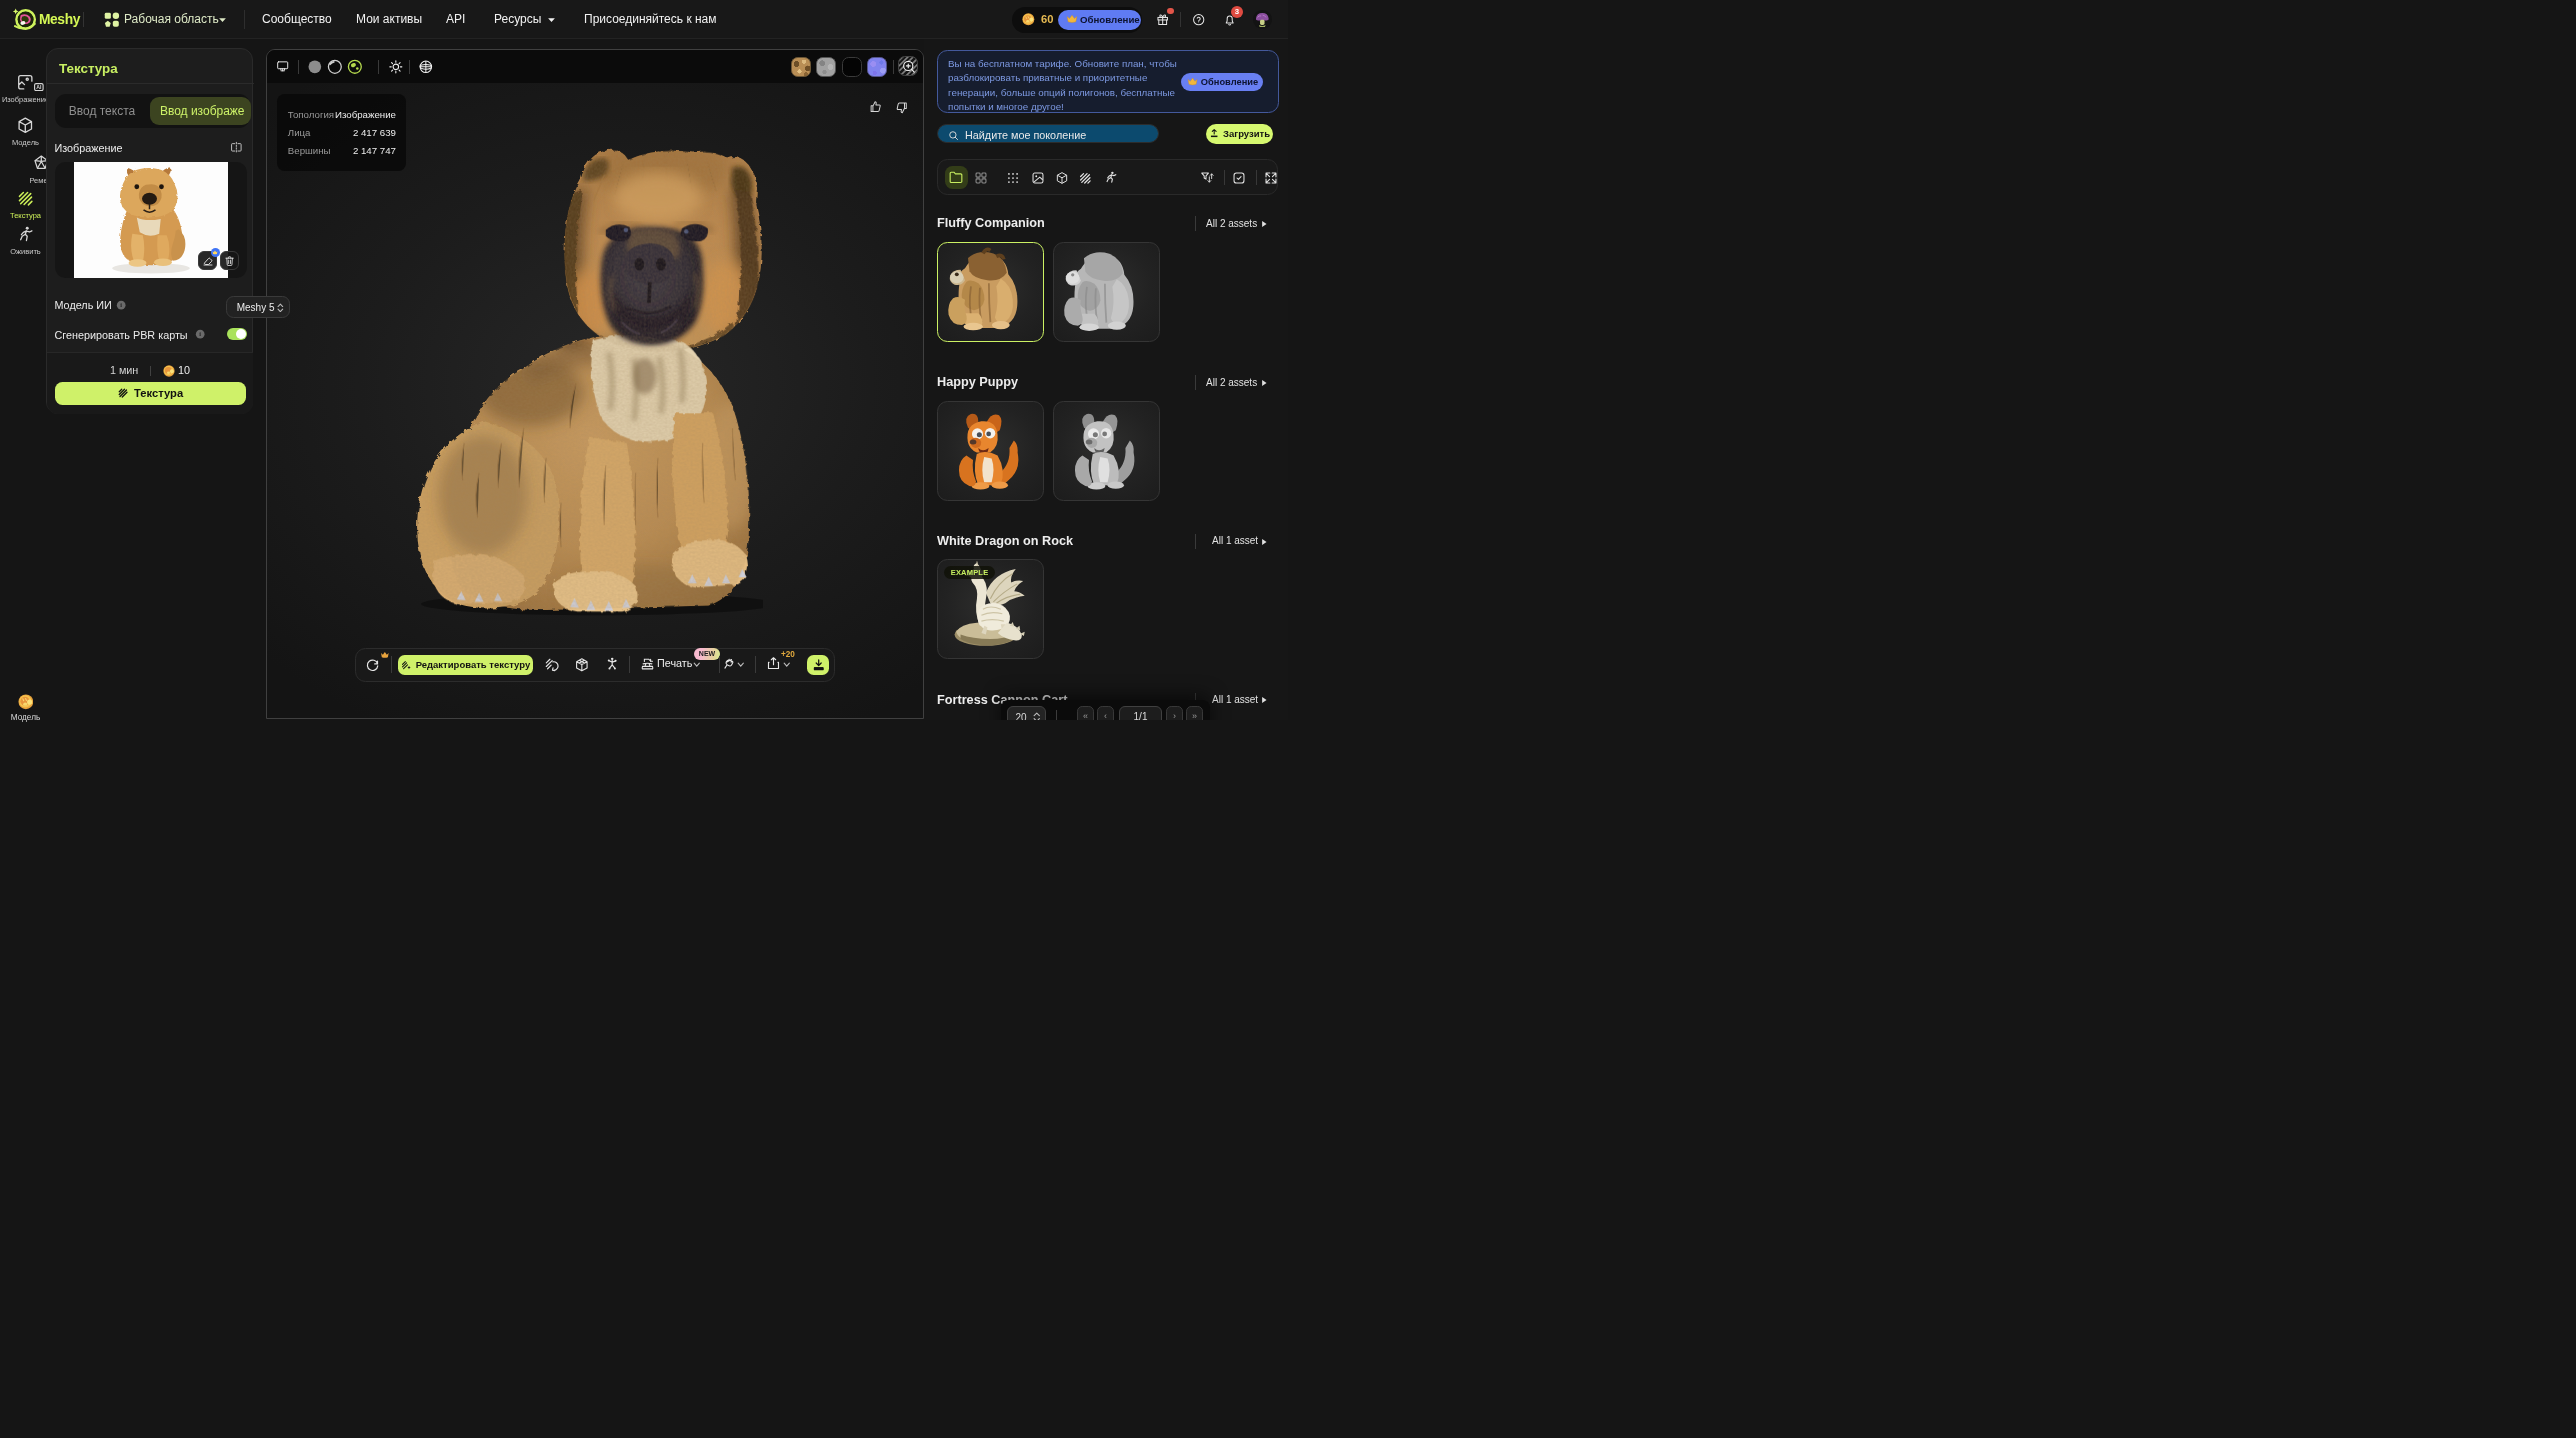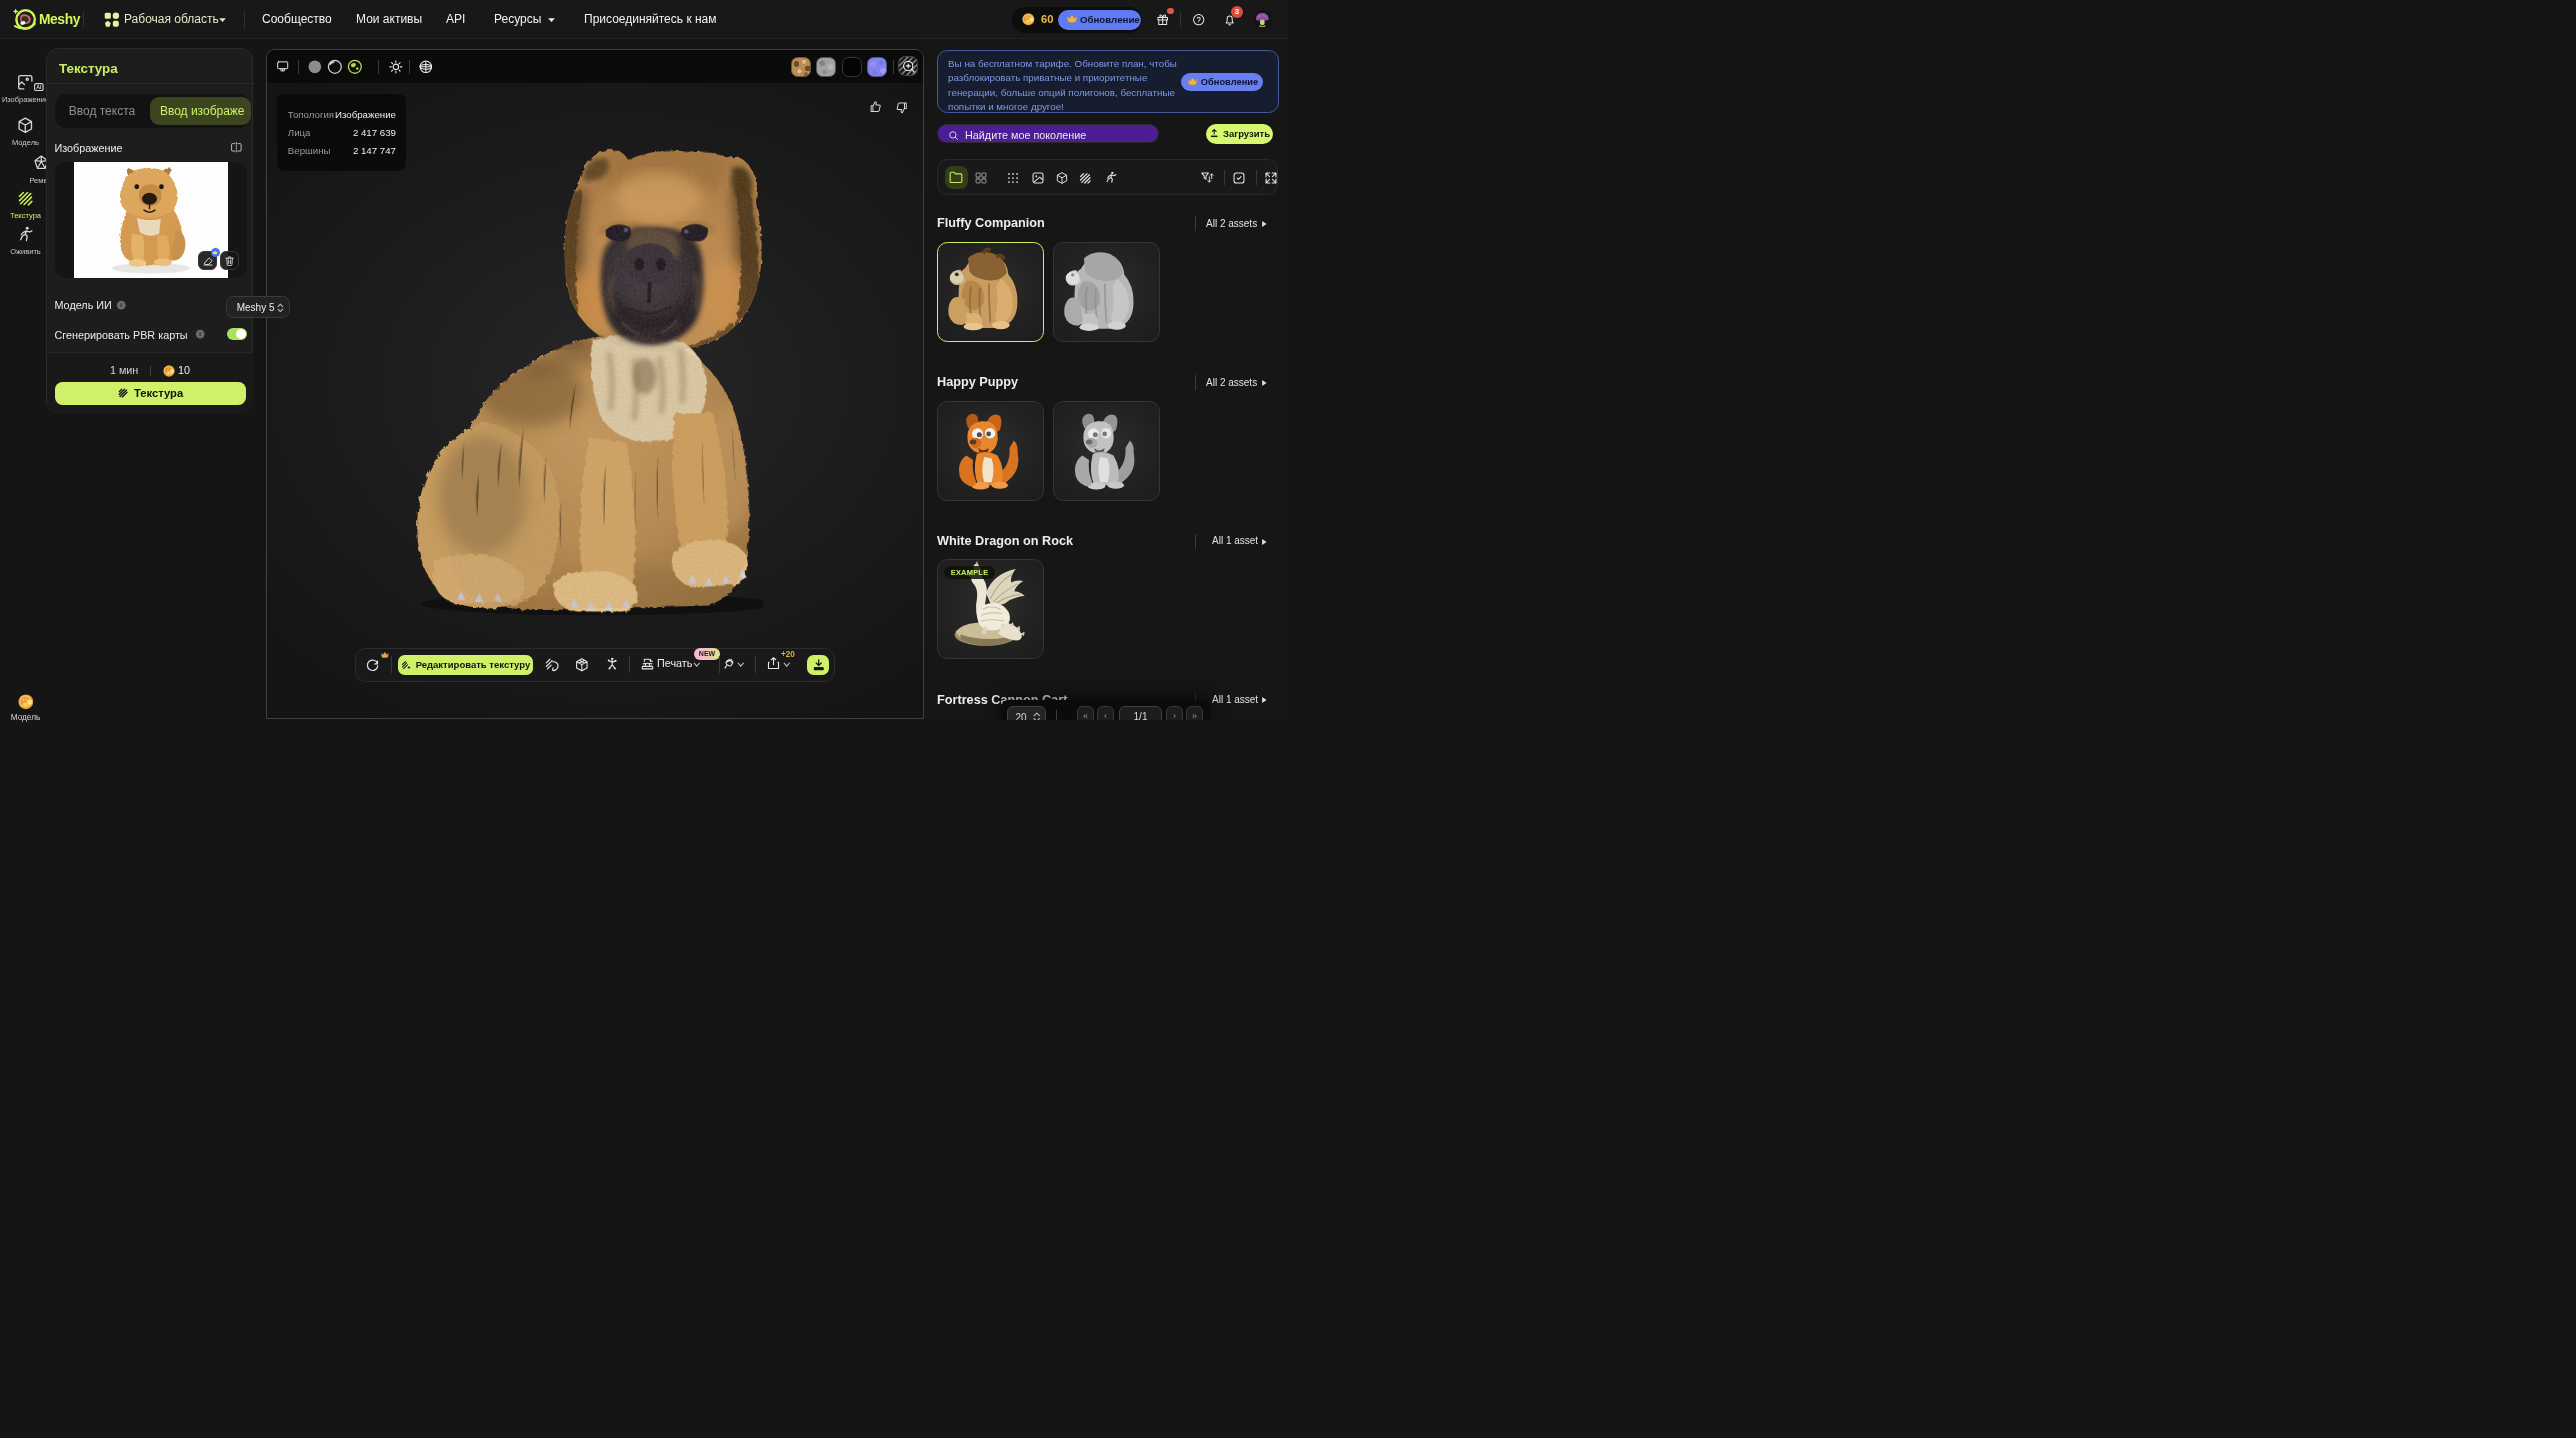--- a/index.html
+++ b/index.html
@@ -542,21 +542,21 @@
 <div id="right">
 
   <div class="abs" style="left:13.4px;top:11.2px;width:342px;height:63px;background:#161d2e;border:1.1px solid #44599c;border-radius:10.4px;">
     <div class="abs" style="left:9.7px;top:6px;width:246px;color:#7d99e2;font-size:9.8px;line-height:14.3px;white-space:nowrap;">Вы на бесплатном тарифе. Обновите план, чтобы<br>разблокировать приватные и приоритетные<br>генерации, больше опций полигонов, бесплатные<br>попытки и многое другое!</div>
     <div class="abs" style="left:243px;top:21.6px;width:82px;height:18.6px;background:#687ff2;border-radius:9.3px;text-align:center;line-height:18.6px;color:#0d1330;font-size:9.3px;font-weight:700;">
       <svg style="vertical-align:-1.5px;margin-right:3px" width="11.2" height="9.7" viewBox="0 0 16 14">
           <path d="M1.5 3.5 L4.6 6.2 L8 1.6 L11.4 6.2 L14.5 3.5 L13.2 10.5 Q8 12.6 2.8 10.5z" fill="#f3b73c" stroke="#c98f28" stroke-width="0.6"></path>
         </svg>Обновление</div>
   </div>
 
-  <div class="abs" style="left:13px;top:85px;width:222px;height:19px;background:#4c1d95;border:0.7px solid #2c2c2c;border-radius:10.8px;">
+  <div class="abs" style="left:13px;top:85px;width:222px;height:19px;background:#0c4a6e;border:0.7px solid #2c2c2c;border-radius:10.8px;">
     <svg style="position:absolute;left:9.7px;top:5.2px" width="11.2" height="11.2" viewBox="0 0 24 24" fill="none" stroke="#dcdcdc" stroke-width="2">
         <circle cx="10.5" cy="10.5" r="6.8"></circle>
         <path d="M15.5 15.5 L20.5 20.5" stroke-linecap="round"></path>
       </svg>
     <div class="abs" style="left:27px;top:4.1px;color:#e9e9e9;font-size:10.8px;">Найдите мое поколение</div>
   </div>
   <div class="abs" style="left:282px;top:85px;width:67px;height:20px;background:#d6f86f;border-radius:10px;color:#131313;font-size:9.5px;font-weight:700;text-align:center;line-height:20px;white-space:nowrap;">
     <svg style="vertical-align:-1.5px;margin-right:3.7px" width="10.4" height="10.4" viewBox="0 0 24 24" fill="none" stroke="#131313" stroke-width="2.4" stroke-linecap="round" stroke-linejoin="round">
         <path d="M12 14 L12 4 M7.5 8 L12 3.5 L16.5 8"></path>
         <rect x="4.5" y="17.5" width="15" height="3.5" fill="#131313" stroke="none"></rect>

